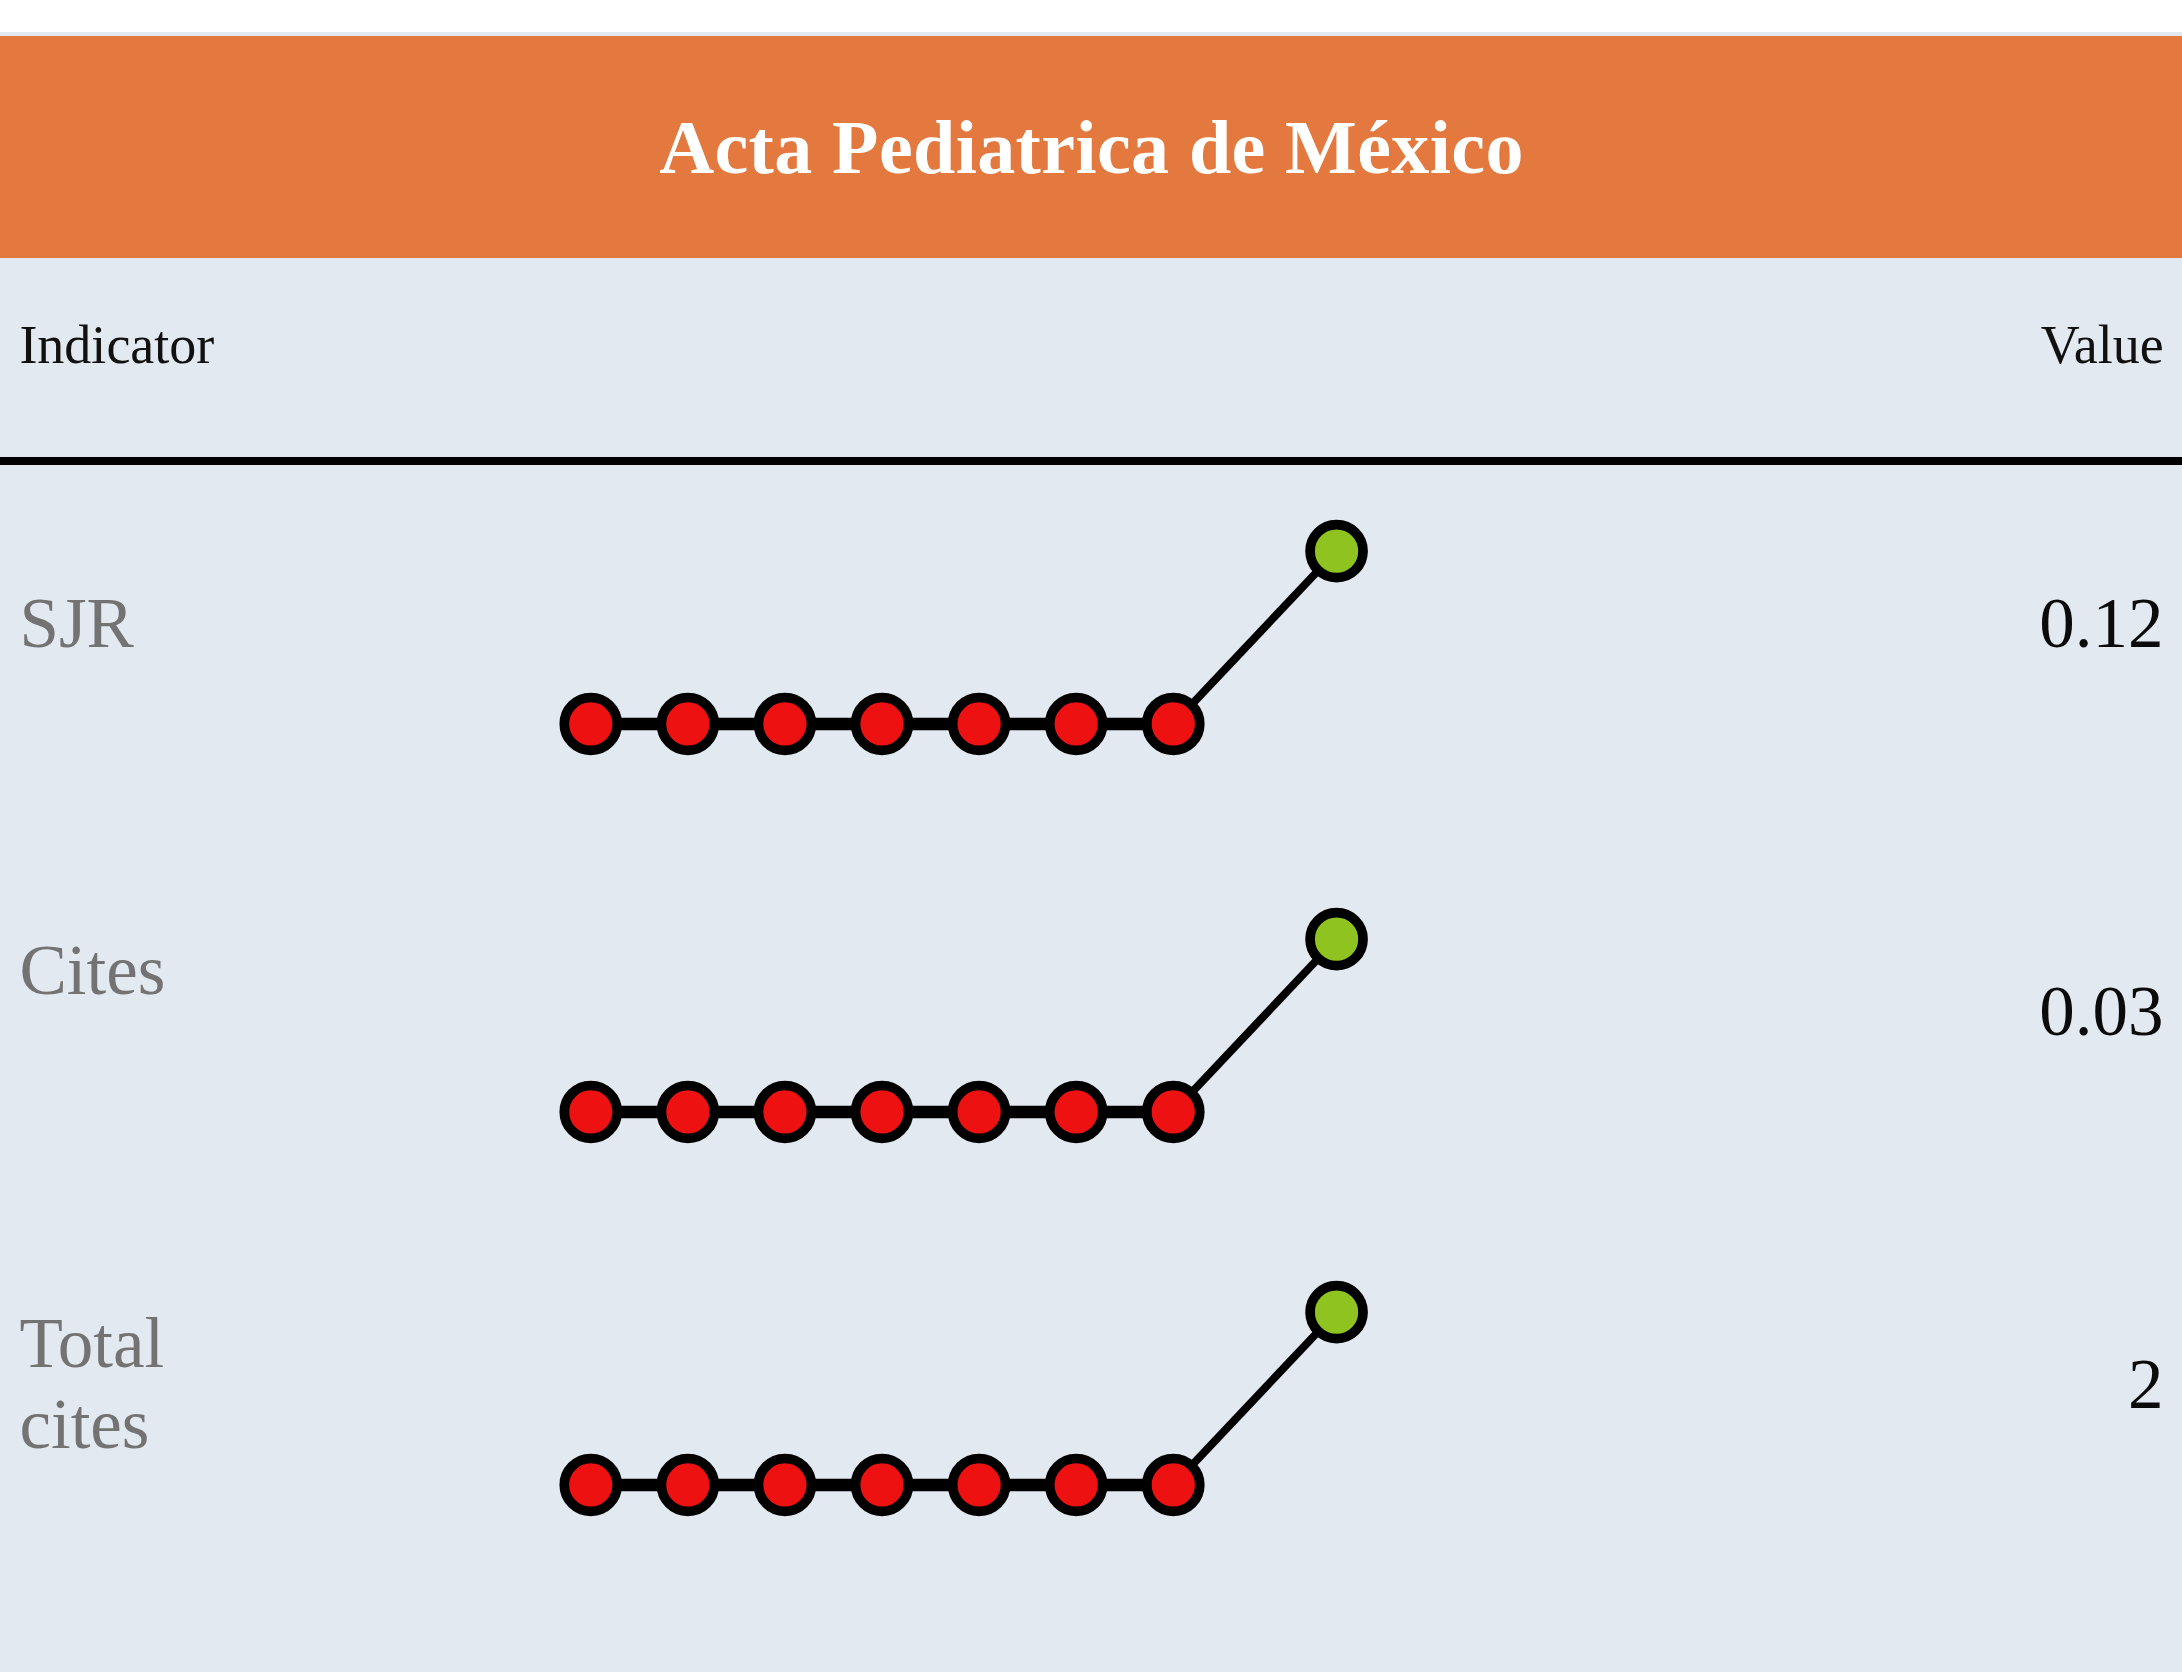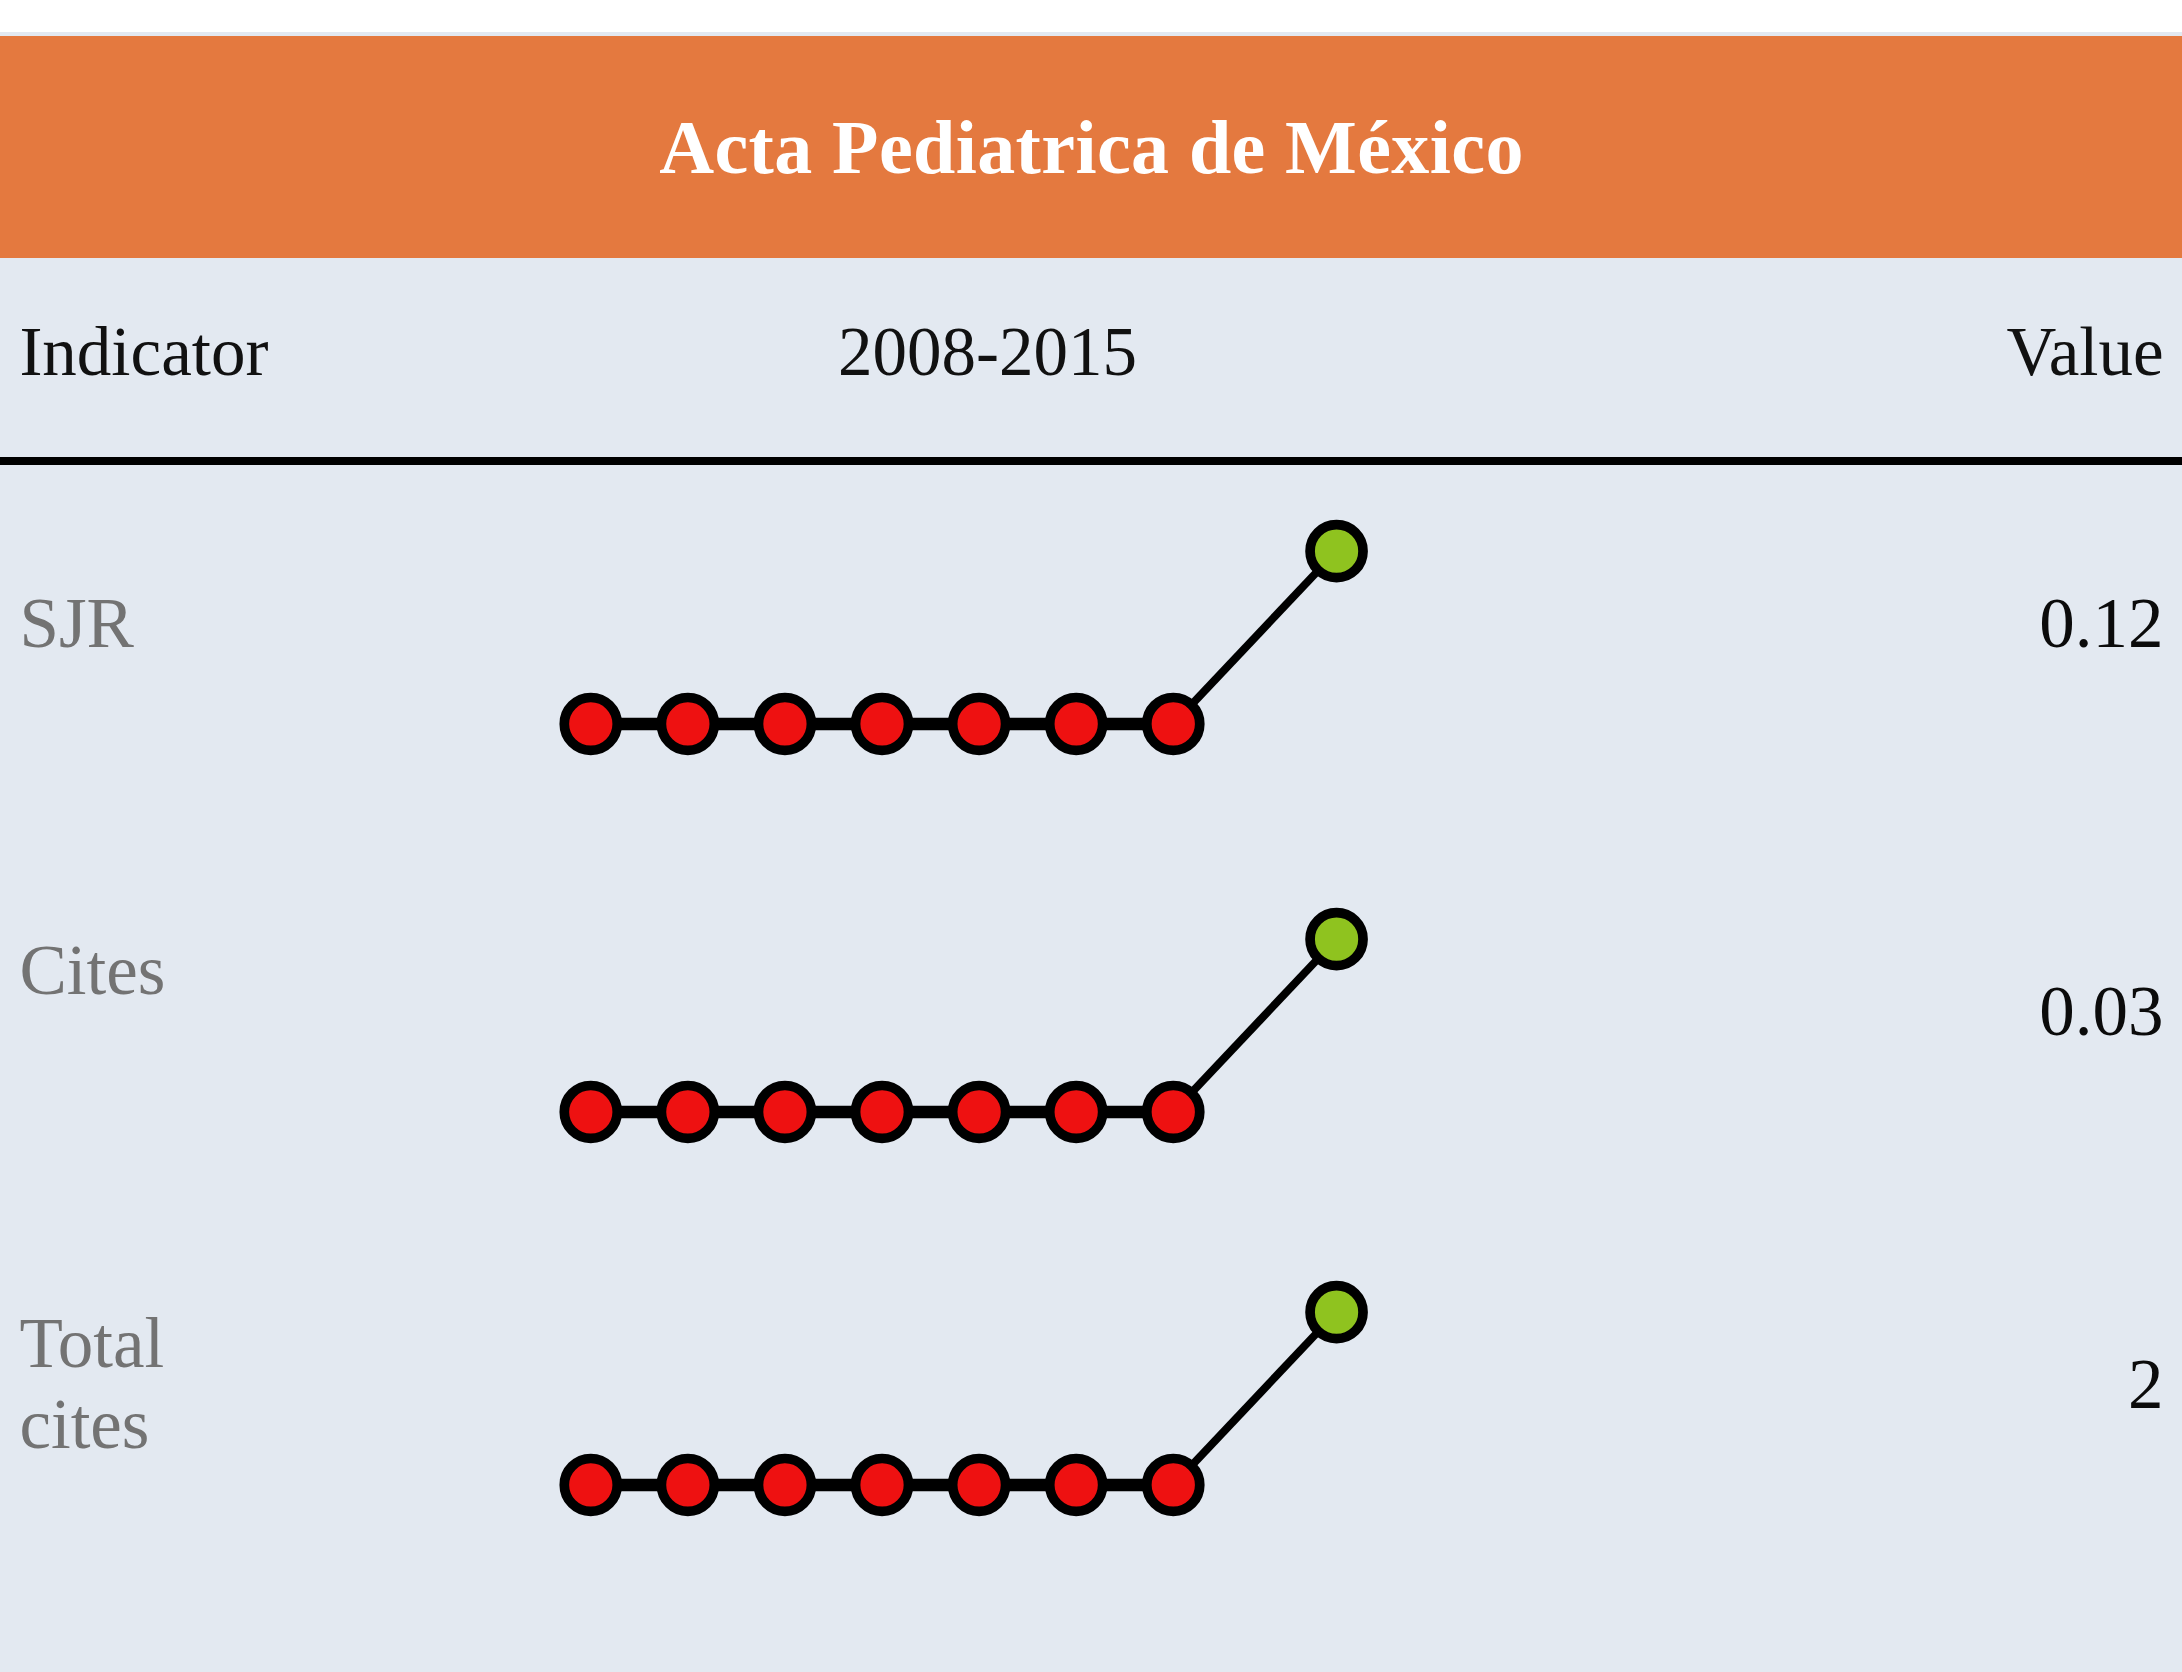--- a/index.html
+++ b/index.html
@@ -43,21 +43,21 @@
   
   .col-headers {
     position: absolute;
     left: 0;
     top: 231px;
     width: 2183px;
     height: 194px;
   }
   .col-head {
     position: absolute;
-    font-size: 69px;
+    font-size: 54px;
     line-height: 1;
     white-space: nowrap;
     color: #111111;
   }
   .col-head-indicator { left: 19.4px;  top: 55px; }
   .col-head-period    { left: 838px; top: 55px; }
   .col-head-value     { left: auto; right: 19.4px; top: 55px; }
 
   .header-rule {
     position: absolute;
@@ -127,21 +127,20 @@
 <body>
 
 <div id="page">
 
   <div class="title-bar">
     <div class="title-text">Acta Pediatrica de México</div>
   </div>
 
   <div class="col-headers">
     <div class="col-head col-head-indicator">Indicator</div>
-    <div class="col-head col-head-period">2008-2015</div>
     <div class="col-head col-head-value">Value</div>
   </div>
   <div class="header-rule"></div>
 
   <div class="row row-sjr">
     <div class="row-label one-line">SJR</div>
 
     <div class="row-spark">
       <svg viewBox="0 0 1320 440" preserveAspectRatio="none">
 

